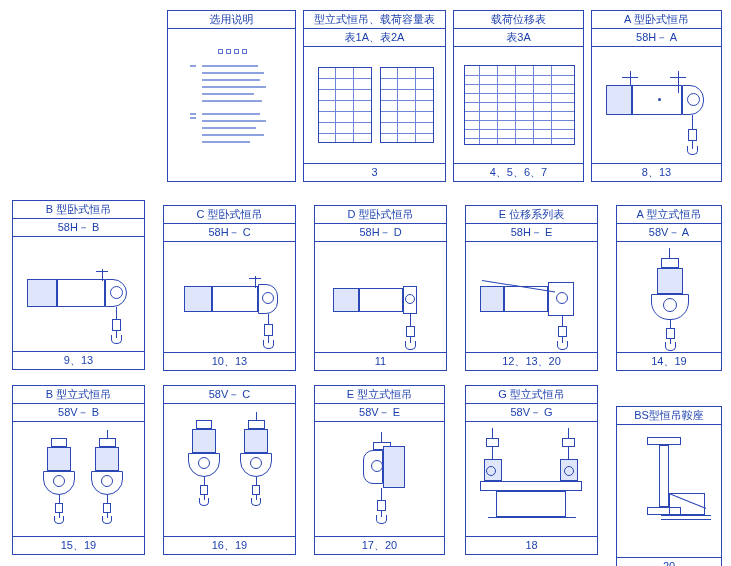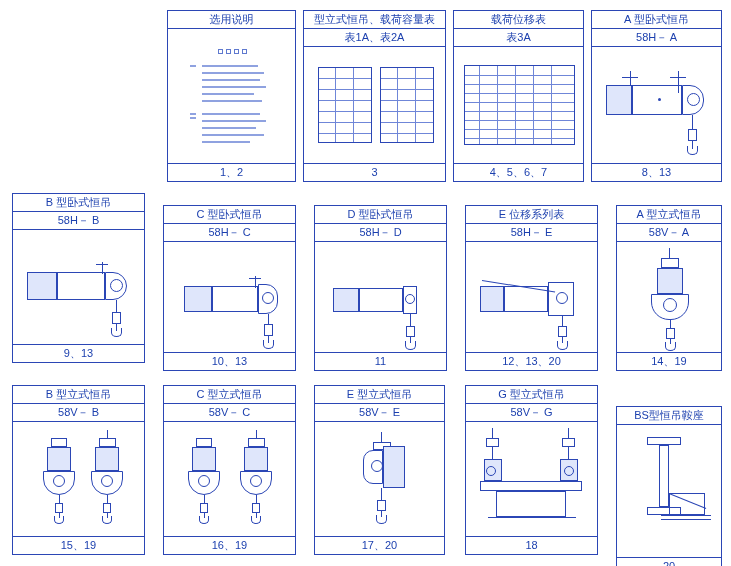--- a/index.html
+++ b/index.html
@@ -91,21 +91,20 @@
       <div class="tline" style="left:34px;top:71px;width:60px;"></div>
 
       <div class="tline" style="left:22px;top:84px;width:6px;"></div>
       <div class="tline" style="left:22px;top:88px;width:6px;"></div>
       <div class="tline" style="left:34px;top:84px;width:58px;"></div>
       <div class="tline" style="left:34px;top:91px;width:64px;"></div>
       <div class="tline" style="left:34px;top:98px;width:54px;"></div>
       <div class="tline" style="left:34px;top:105px;width:62px;"></div>
       <div class="tline" style="left:34px;top:112px;width:48px;"></div>
     </div>
-    <div class="ftr">1、2</div>
   </div>
 
   <div class="card" style="left:303px;top:10px;width:143px;height:172px;">
     <div class="hdr">型立式恒吊、载荷容量表</div>
     <div class="hdr2">表1A、表2A</div>
     <div class="body" style="height:120px;">
       <div class="mtab" style="left:14px;top:20px;width:54px;height:76px;">
         <div class="mrow" style="top:10px;"></div>
         <div class="mrow" style="top:21px;"></div>
         <div class="mrow" style="top:32px;"></div>
@@ -168,21 +167,21 @@
       <div class="dot" style="left:66px;top:51px;width:3px;height:3px;"></div>
 
       <div class="ln" style="left:100px;top:68px;width:1px;height:14px;"></div>
       <div class="bx" style="left:96px;top:82px;width:9px;height:12px;"></div>
       <div class="ln" style="left:100px;top:94px;width:1px;height:8px;"></div>
       <div class="hook" style="left:95px;top:99px;width:11px;height:9px;"></div>
     </div>
     <div class="ftr">8、13</div>
   </div>
 
-  <div class="card" style="left:12px;top:193px;width:133px;height:170px;">
+  <div class="card" style="left:12px;top:200px;width:133px;height:170px;">
     <div class="hdr">B 型卧式恒吊</div>
     <div class="hdr2">58H－ B</div>
     <div class="body" style="height:114px;">
       <div class="bxf" style="left:14px;top:42px;width:30px;height:28px;"></div>
       <div class="bx" style="left:44px;top:42px;width:48px;height:28px;"></div>
       <div class="bx" style="left:92px;top:42px;width:22px;height:28px;border-radius:0 14px 14px 0;"></div>
       <div class="cir" style="left:97px;top:49px;width:13px;height:13px;"></div>
       <div class="ln" style="left:89px;top:32px;width:1px;height:12px;"></div>
       <div class="ln" style="left:83px;top:34px;width:12px;height:1px;"></div>
 
@@ -286,21 +285,20 @@
       <div class="cir" style="left:88px;top:53px;width:12px;height:12px;"></div>
       <div class="ln" style="left:94px;top:73px;width:1px;height:8px;"></div>
       <div class="bx" style="left:90px;top:81px;width:8px;height:10px;"></div>
       <div class="ln" style="left:94px;top:91px;width:1px;height:5px;"></div>
       <div class="hook" style="left:89px;top:94px;width:10px;height:8px;"></div>
     </div>
     <div class="ftr">15、19</div>
   </div>
 
   <div class="card" style="left:163px;top:385px;width:133px;height:170px;">
-    <div class="hdr">C 型立式恒吊</div>
     <div class="hdr2">58V－ C</div>
     <div class="body" style="height:118px;">
       <div class="bx" style="left:32px;top:16px;width:16px;height:9px;"></div>
       <div class="bxf" style="left:28px;top:25px;width:24px;height:24px;"></div>
       <div class="bx" style="left:24px;top:49px;width:32px;height:24px;border-radius:0 0 16px 16px;"></div>
       <div class="cir" style="left:34px;top:53px;width:12px;height:12px;"></div>
       <div class="ln" style="left:40px;top:73px;width:1px;height:8px;"></div>
       <div class="bx" style="left:36px;top:81px;width:8px;height:10px;"></div>
       <div class="ln" style="left:40px;top:91px;width:1px;height:5px;"></div>
       <div class="hook" style="left:35px;top:94px;width:10px;height:8px;"></div>

